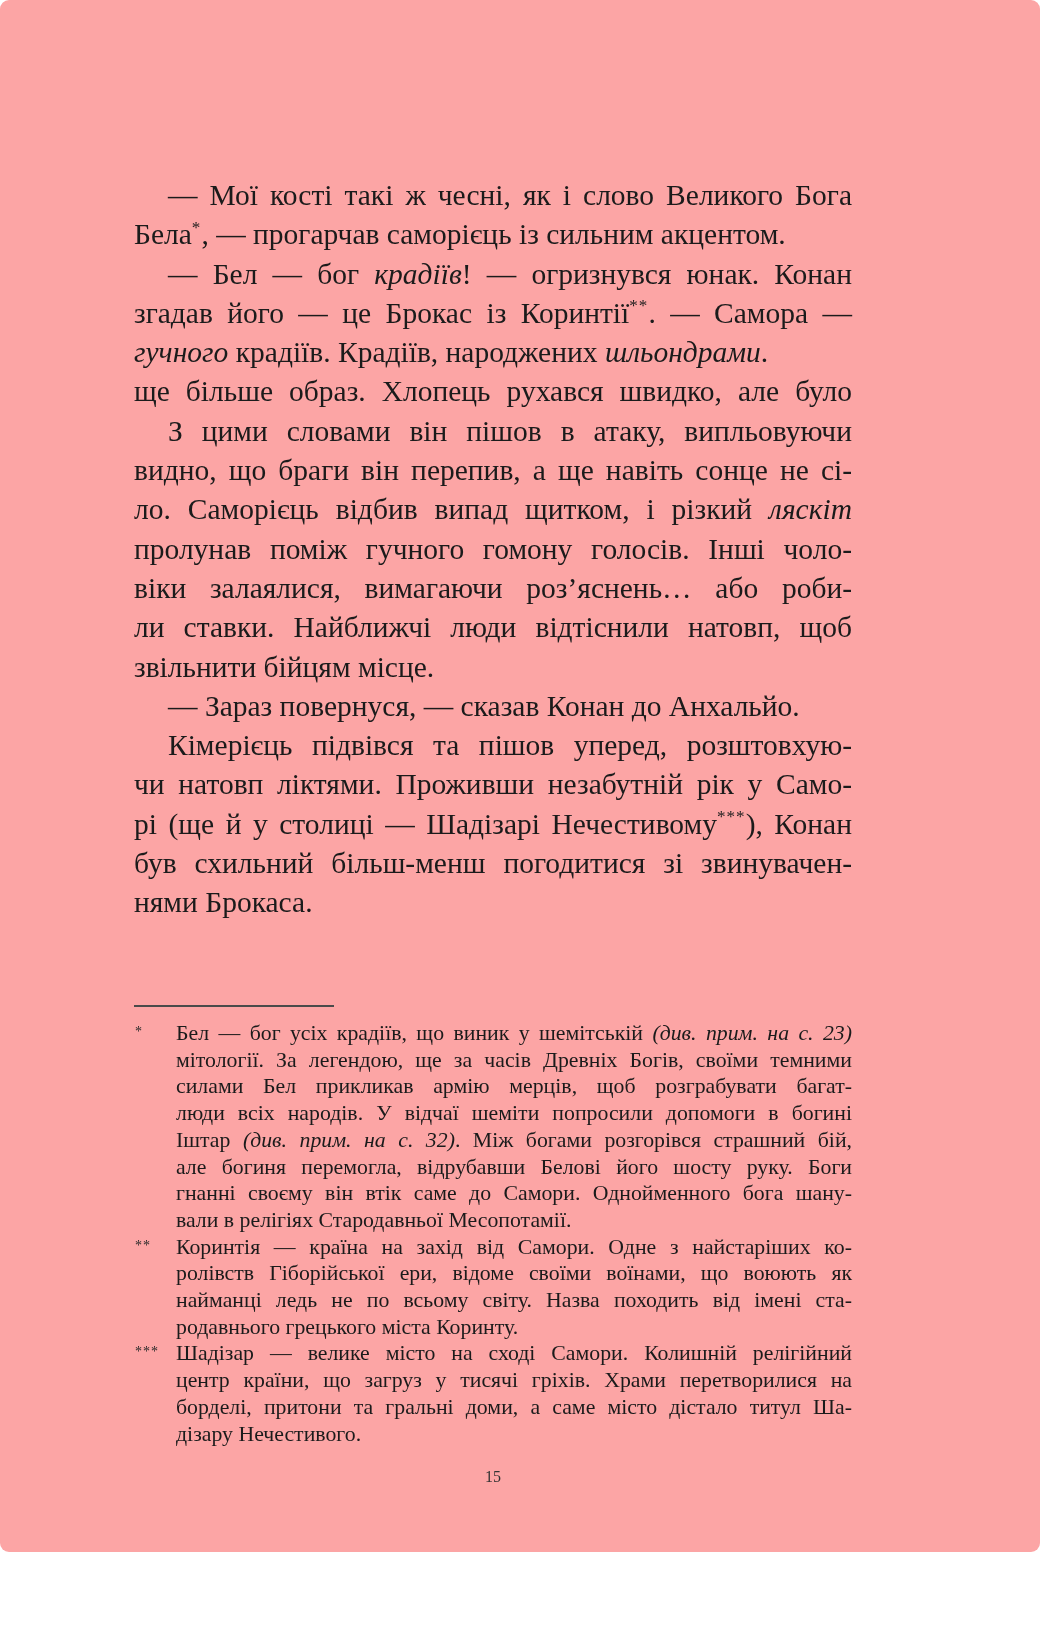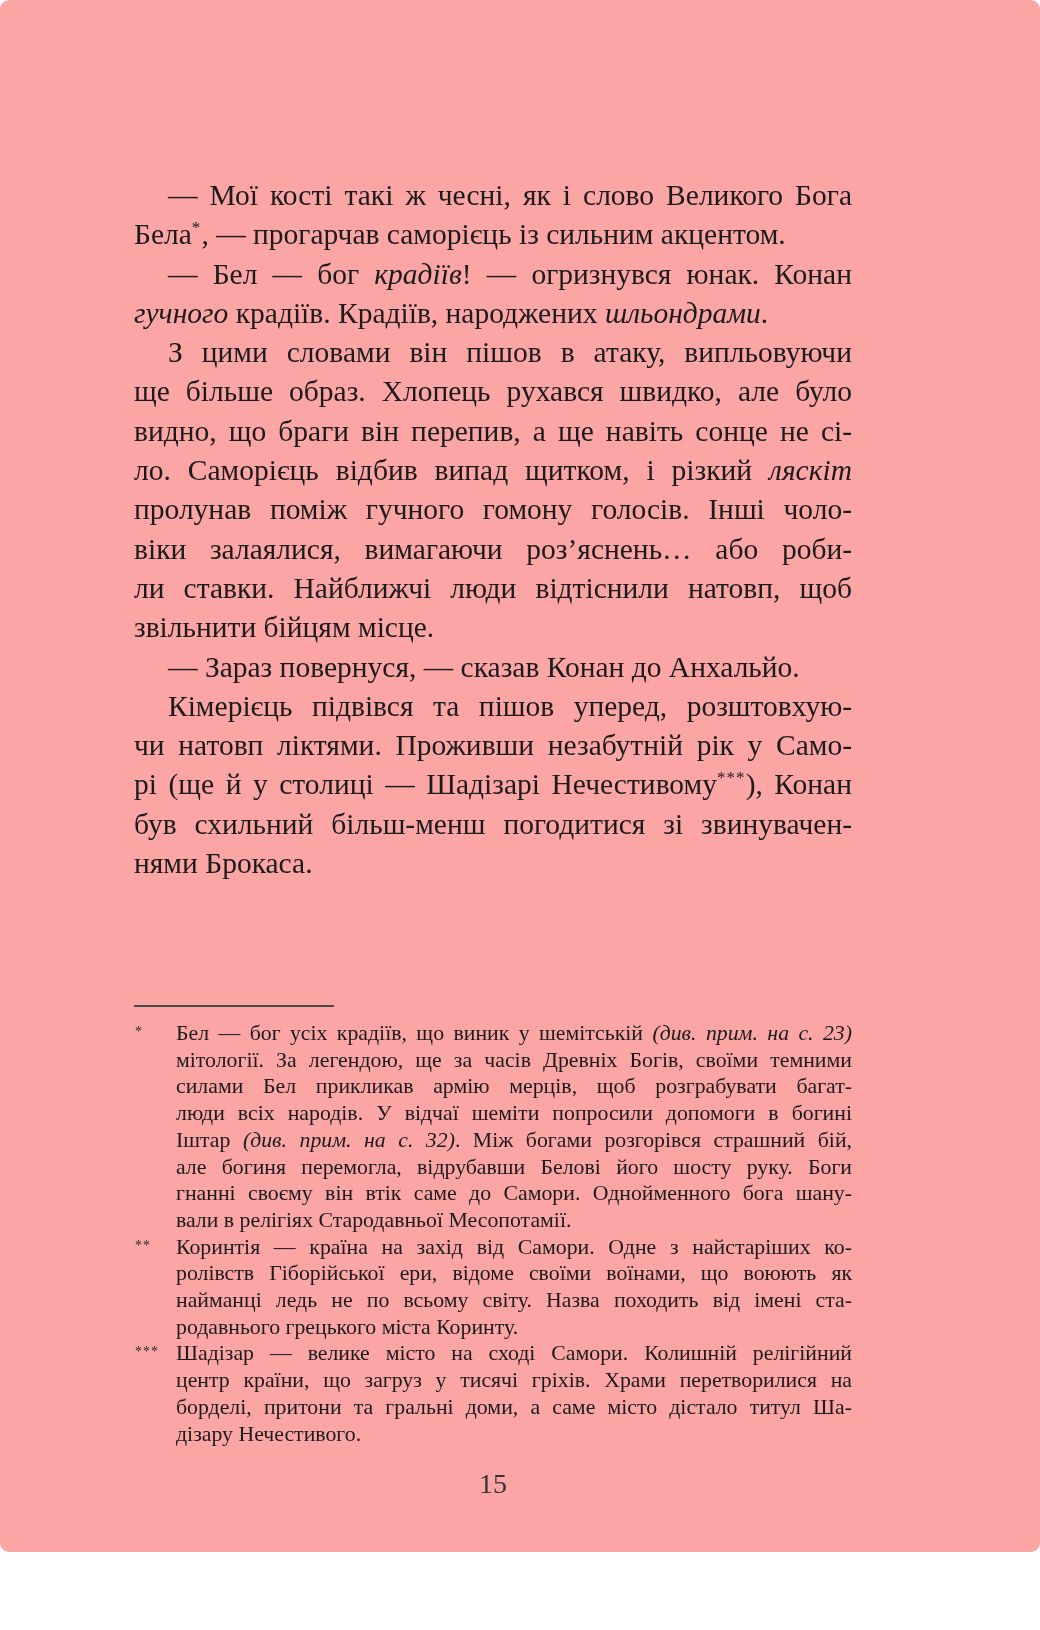--- a/index.html
+++ b/index.html
@@ -32,39 +32,40 @@
     position:absolute; left:134px; top:1020px; width:718px;
     font-size:21.8px; line-height:26.7px;
   }
   .footnote { position:relative; padding-left:42px; }
   .fn-marker {
     position:absolute; left:1px; top:-1px;
     font-size:14px; color:#2a2a2a; letter-spacing:1px;
   }
   .page-number {
     position:absolute; left:134px; top:1468px; width:718px;
-    text-align:center; font-size:28px; color:#333333;
+    text-align:center; font-size:16px; color:#333333;
   }
 </style>
 </head>
 <body>
 
 <div class="page">
   <div class="body-text" id="body-text">
       <div class="paragraph">
         <div class="line first"><span>— Мої кості такі ж чесні, як і слово Великого Бога</span></div>
         <div class="line last"><span>Бела</span><span class="sup">*</span><span>, — прогарчав саморієць із сильним акцентом.</span></div>
       </div>
       <div class="paragraph">
         <div class="line first"><span>— Бел — бог </span><span class="i">крадіїв</span><span>! — огризнувся юнак. Конан</span></div>
+        <div class="line"><span>згадав його — це Брокас із Коринтії</span><span class="sup">**</span><span>. — Самора —</span></div>
         <div class="line last"><span class="i">гучного</span><span> крадіїв. Крадіїв, народжених </span><span class="i">шльондрами</span><span>.</span></div>
       </div>
       <div class="paragraph">
+        <div class="line"><span>ще більше образ. Хлопець рухався швидко, але було</span></div>
         <div class="line first"><span>З цими словами він пішов в атаку, випльовуючи</span></div>
-        <div class="line"><span>ще більше образ. Хлопець рухався швидко, але було</span></div>
         <div class="line"><span>видно, що браги він перепив, а ще навіть сонце не сі-</span></div>
         <div class="line"><span>ло. Саморієць відбив випад щитком, і різкий </span><span class="i">ляскіт</span></div>
         <div class="line"><span>пролунав поміж гучного гомону голосів. Інші чоло-</span></div>
         <div class="line"><span>віки залаялися, вимагаючи роз’яснень… або роби-</span></div>
         <div class="line"><span>ли ставки. Найближчі люди відтіснили натовп, щоб</span></div>
         <div class="line last"><span>звільнити бійцям місце.</span></div>
       </div>
       <div class="paragraph">
         <div class="line first last"><span>— Зараз повернуся, — сказав Конан до Анхальйо.</span></div>
       </div>

